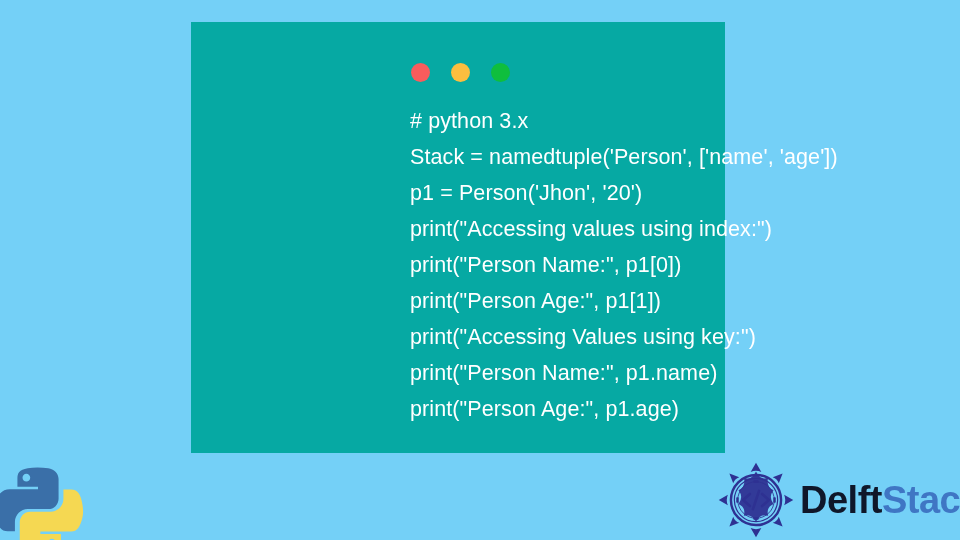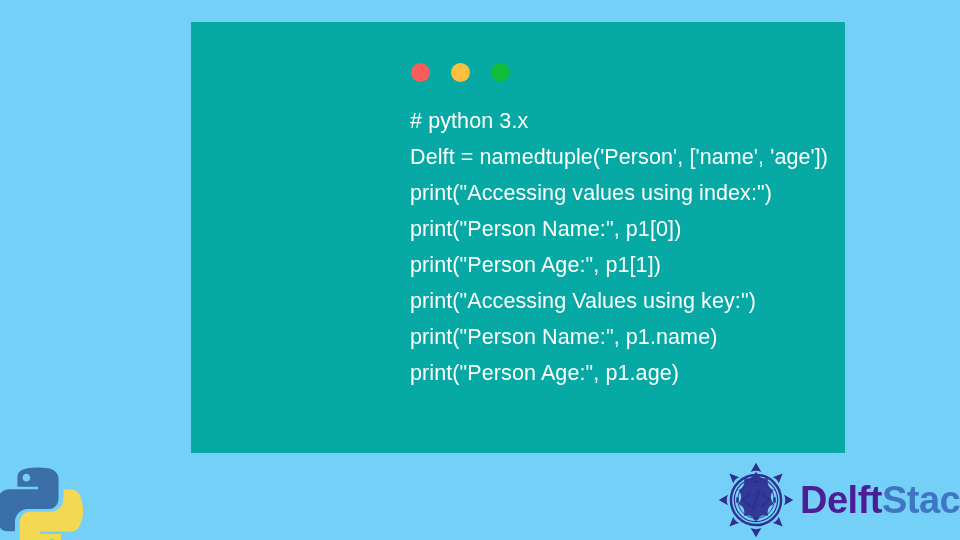--- a/index.html
+++ b/index.html
@@ -13,21 +13,21 @@
     background: #74d0f7;
     font-family: "Liberation Sans", sans-serif;
     position: relative;
   }
 
   
   #code-card {
     position: absolute;
     left: 191px;
     top: 22px;
-    width: 654px;
+    width: 534px;
     height: 431px;
     background: #06a9a3;
     box-sizing: border-box;
   }
 
   #window-controls {
     position: absolute;
     left: 220px;
     top: 41px;
     display: flex;
@@ -81,37 +81,38 @@
     height: 76px;
     display: block;
   }
   #delftstack-wordmark {
     font-family: "Liberation Sans", sans-serif;
     font-size: 38px;
     font-weight: bold;
     letter-spacing: -0.5px;
     white-space: nowrap;
   }
-  .word-delft { color: #4c1d95; }
+  .word-delft { color: #0f172a; }
   .word-stack { color: #3f76c4; }
 </style>
 </head>
 <body>
 
 <div id="code-card">
 
   <div id="window-controls">
     <span class="dot dot-close"></span>
     <span class="dot dot-min"></span>
     <span class="dot dot-max"></span>
   </div>
 
   <div id="code-block">
     <div class="code-line"># python 3.x</div>
-    <div class="code-line">Delft = namedtuple('Person', ['name', 'age'])</div>
+    <div class="code-line">Stack = namedtuple('Person', ['name', 'age'])</div>
+    <div class="code-line">p1 = Person('Jhon', '20')</div>
     <div class="code-line">print("Accessing values using index:")</div>
     <div class="code-line">print("Person Name:", p1[0])</div>
     <div class="code-line">print("Person Age:", p1[1])</div>
     <div class="code-line">print("Accessing Values using key:")</div>
     <div class="code-line">print("Person Name:", p1.name)</div>
     <div class="code-line">print("Person Age:", p1.age)</div>
   </div>
 
 </div>
 

